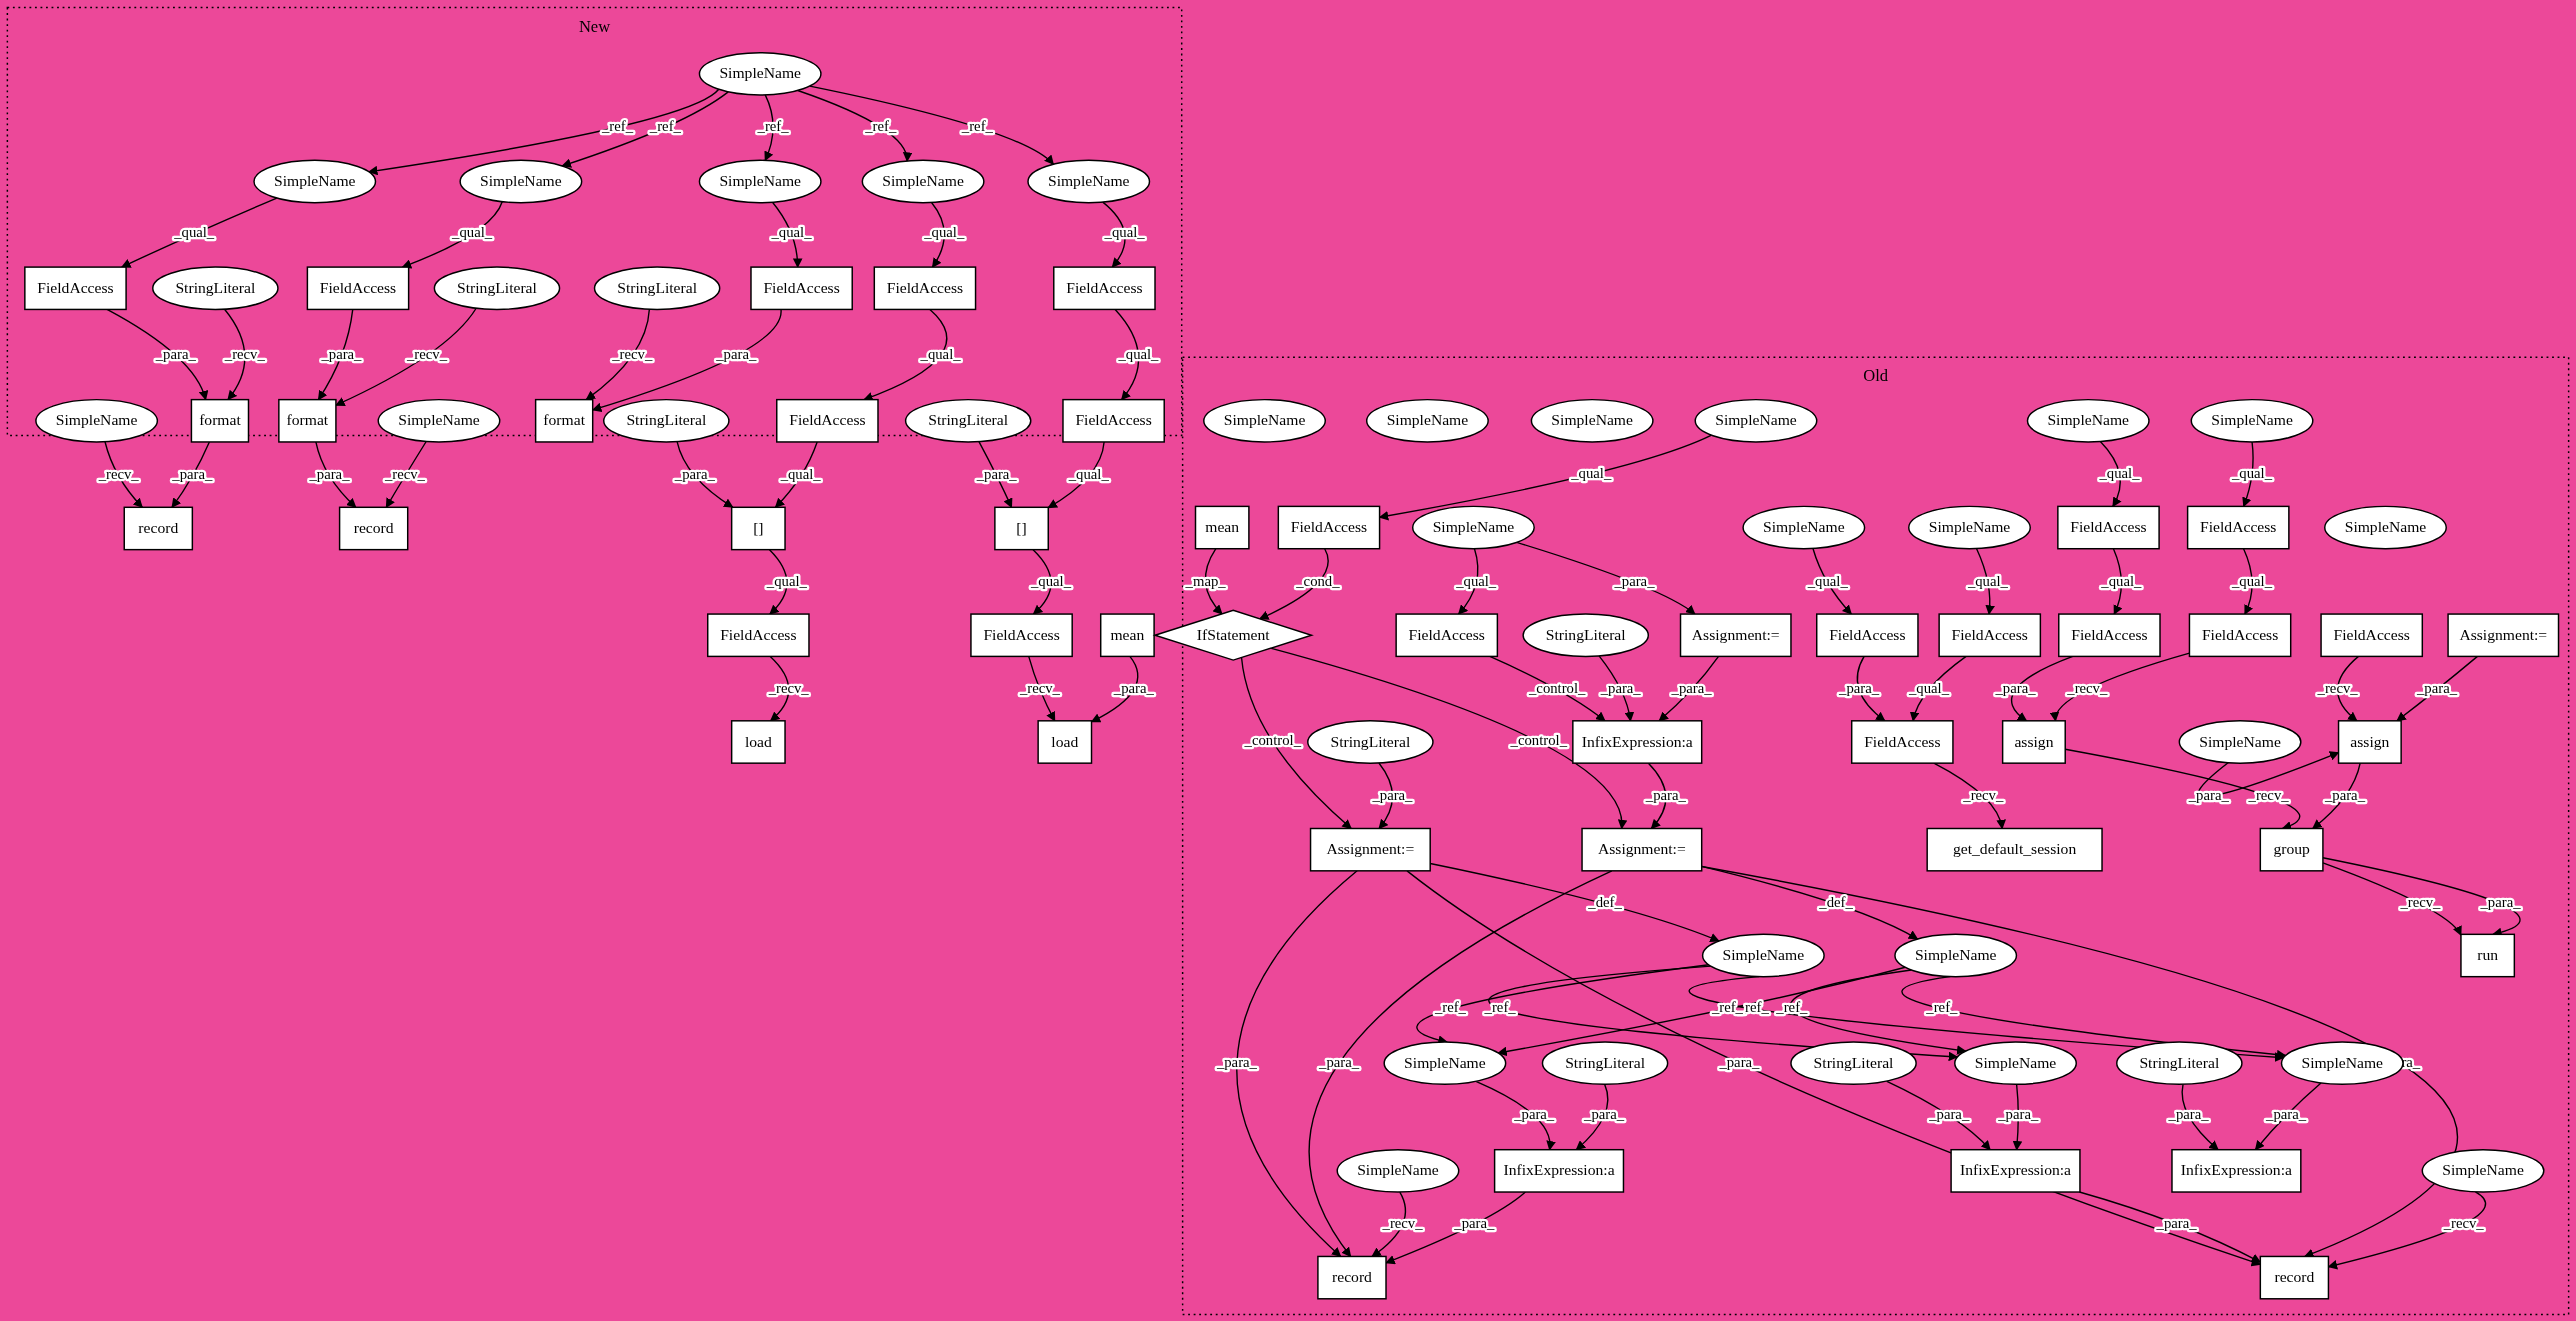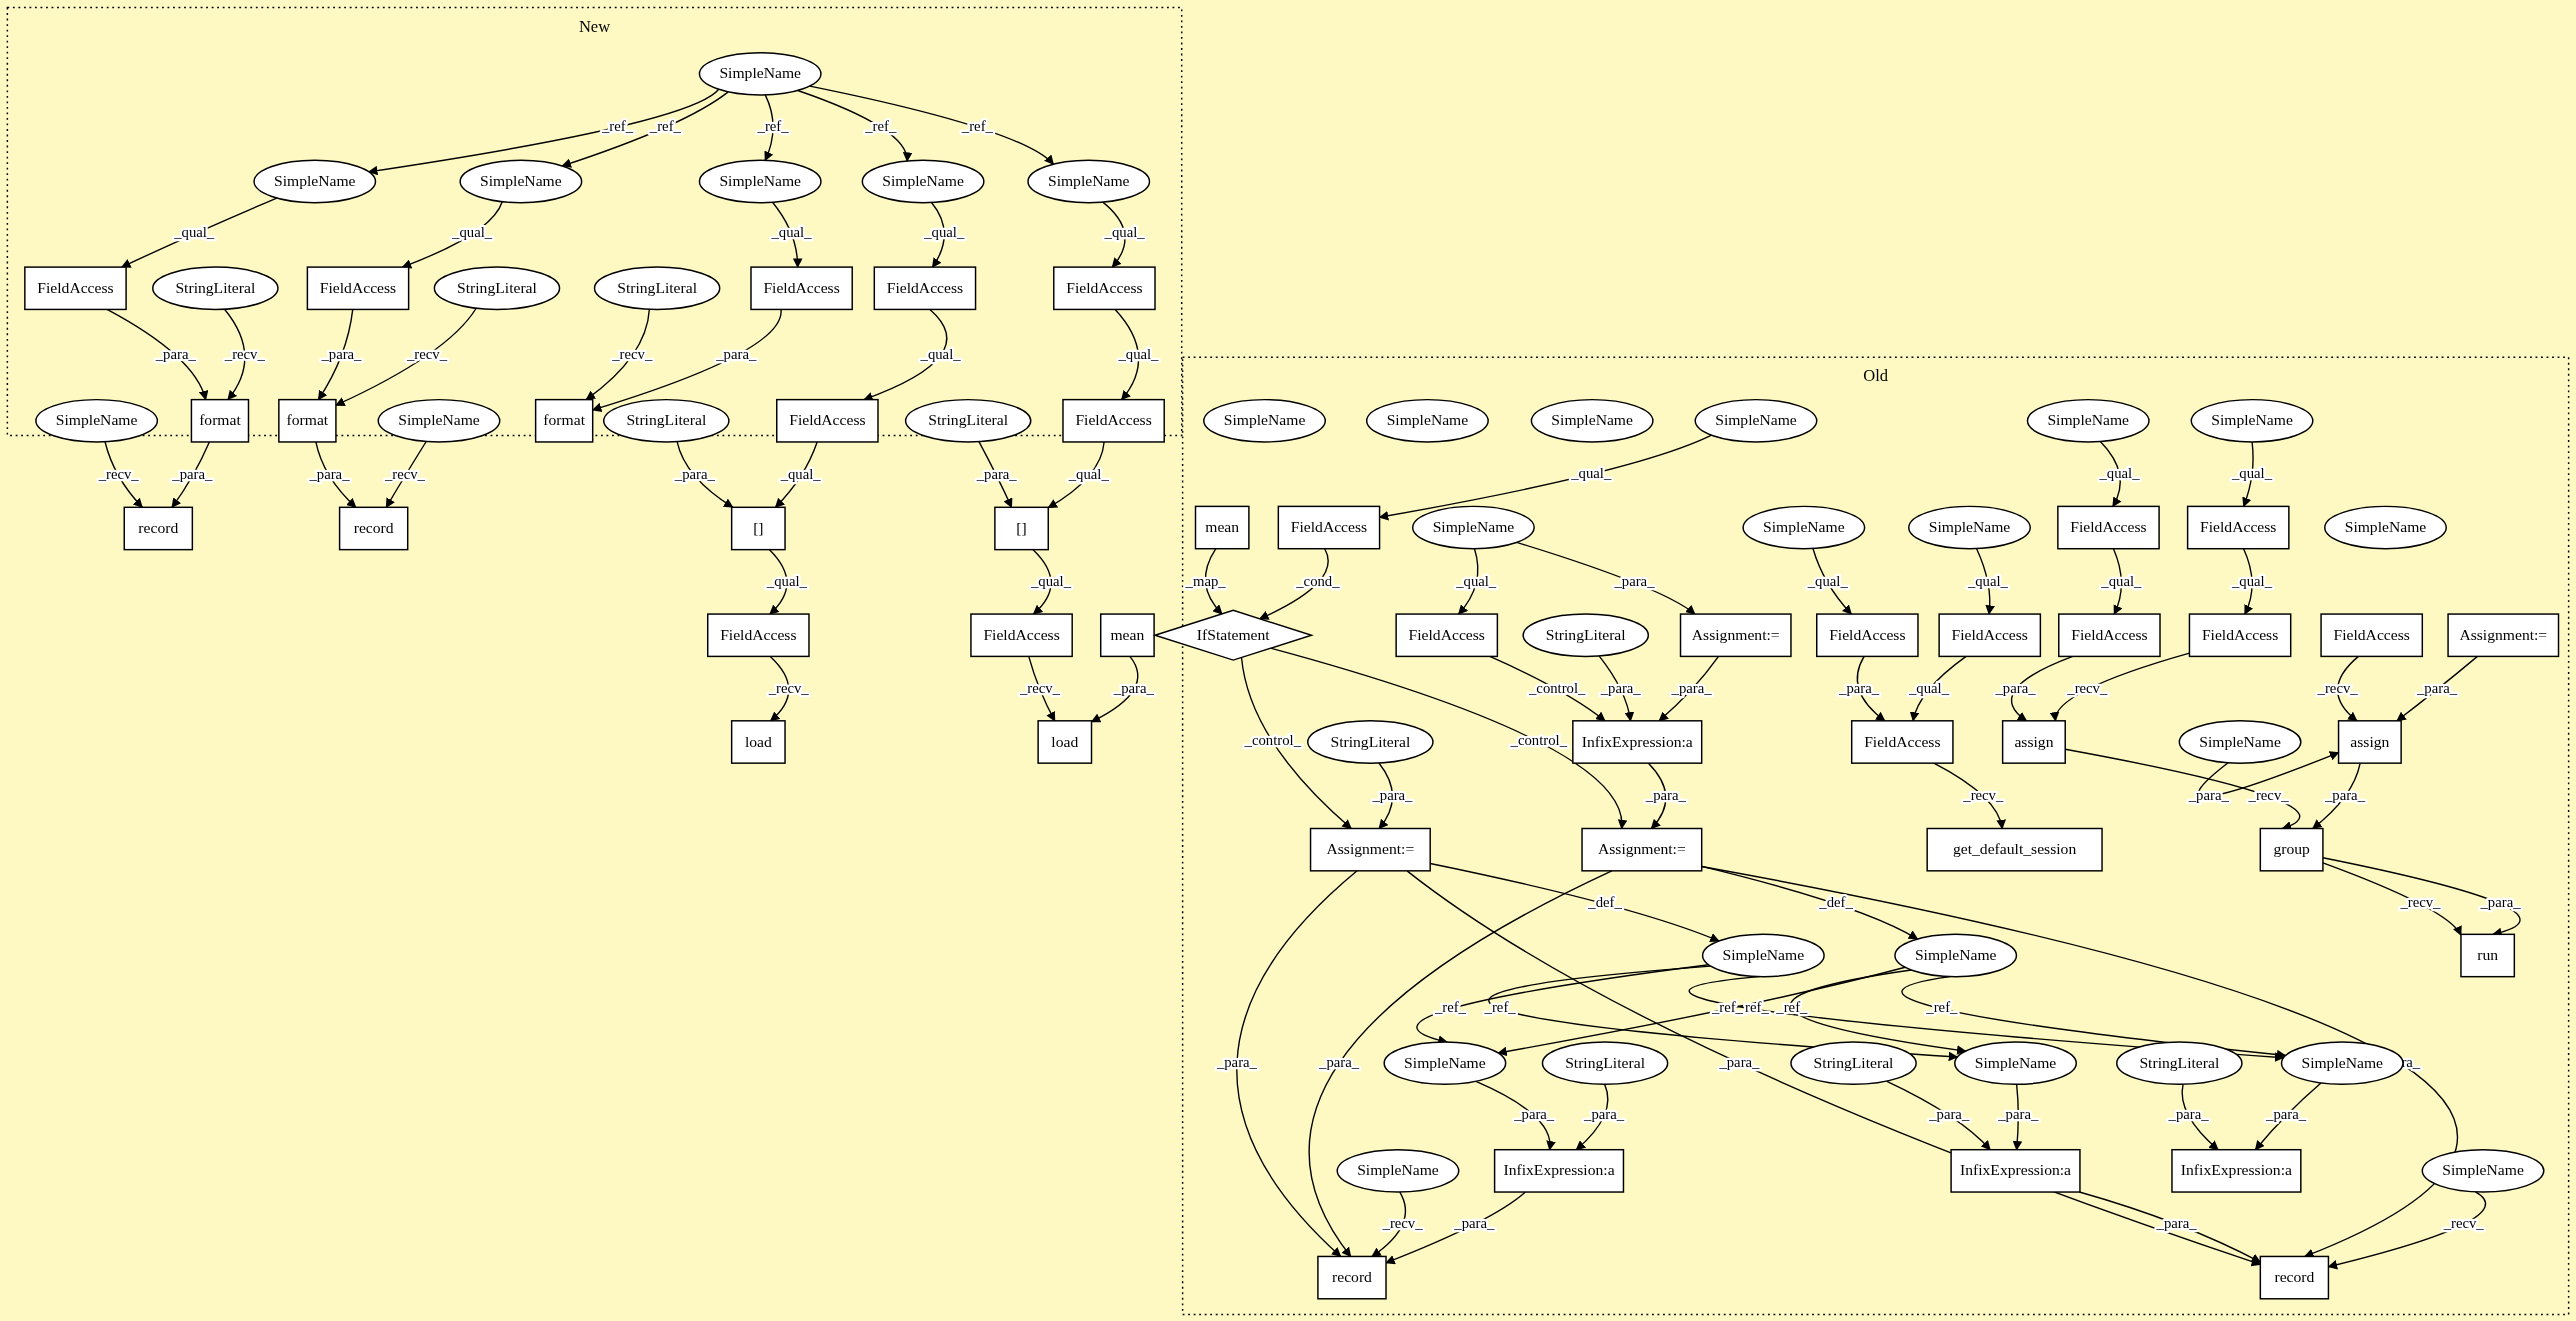--- a/index.html
+++ b/index.html
@@ -1,17 +1,17 @@
 <!DOCTYPE html>
 <html style="font-size:14.7px"><head>
 <meta charset="utf-8">
 <style>
   html,body{margin:0;padding:0;background:#ffffff;}
   body{font-family:"Liberation Serif","DejaVu Serif",serif;}
-  #canvas{position:relative;width:2576px;height:1322px;background:#fef9c3;}
+  #canvas{position:relative;width:2576px;height:1322px;background:#ec4899;}
   svg{display:block;}
   .nlabel{font-family:"Liberation Serif","DejaVu Serif",serif;font-size:17px;fill:#000;text-anchor:middle;dominant-baseline:middle;}
   .elabel{font-family:"Liberation Serif","DejaVu Serif",serif;font-size:16px;fill:#000;text-anchor:middle;dominant-baseline:middle;}
   .clabel{font-family:"Liberation Serif","DejaVu Serif",serif;font-size:18px;fill:#000;text-anchor:middle;dominant-baseline:middle;}
   .shape{fill:#ffffff;stroke:#000000;stroke-width:1.6;}
   .edge{fill:none;stroke:#000000;stroke-width:1.5;}
   .cluster{fill:none;stroke:#000000;stroke-width:1.6;stroke-dasharray:2 4;}
 </style>
 </head>
 <body>

